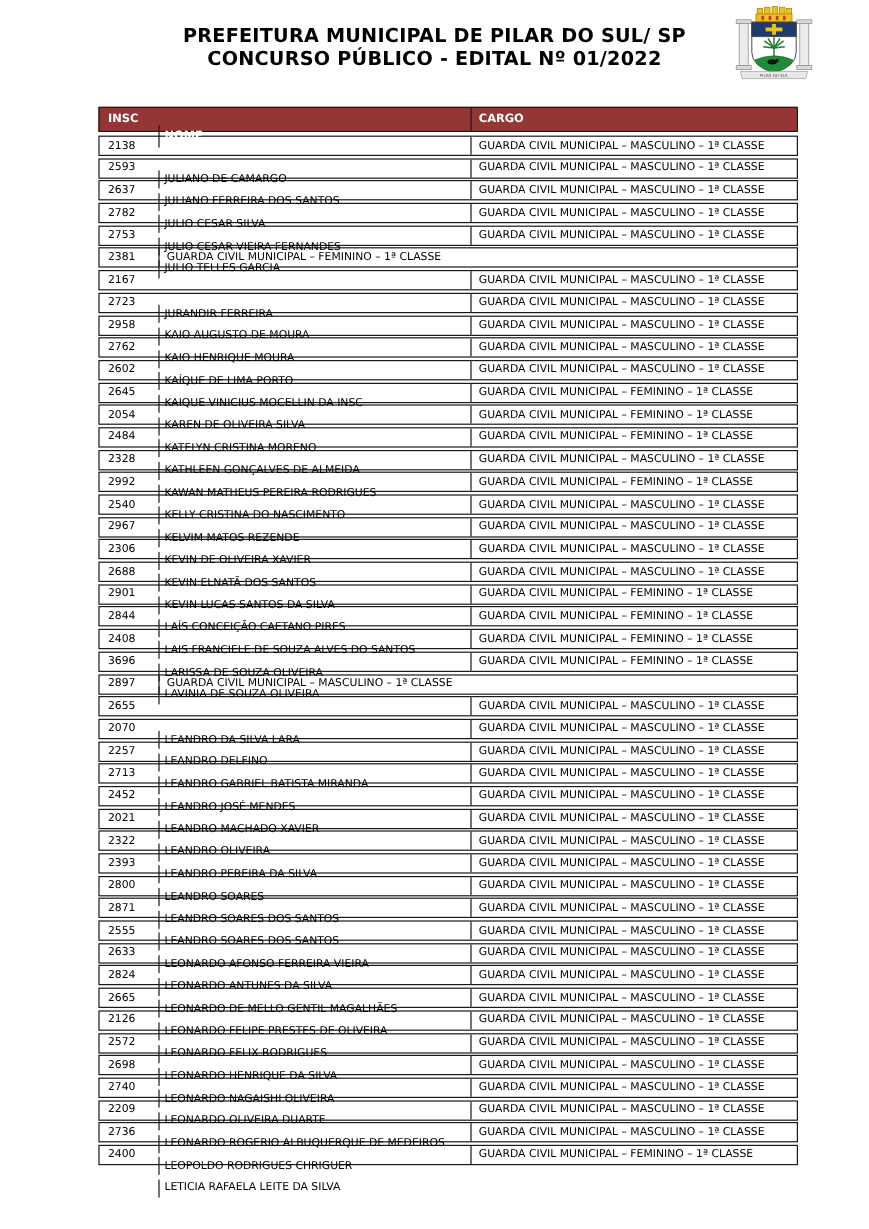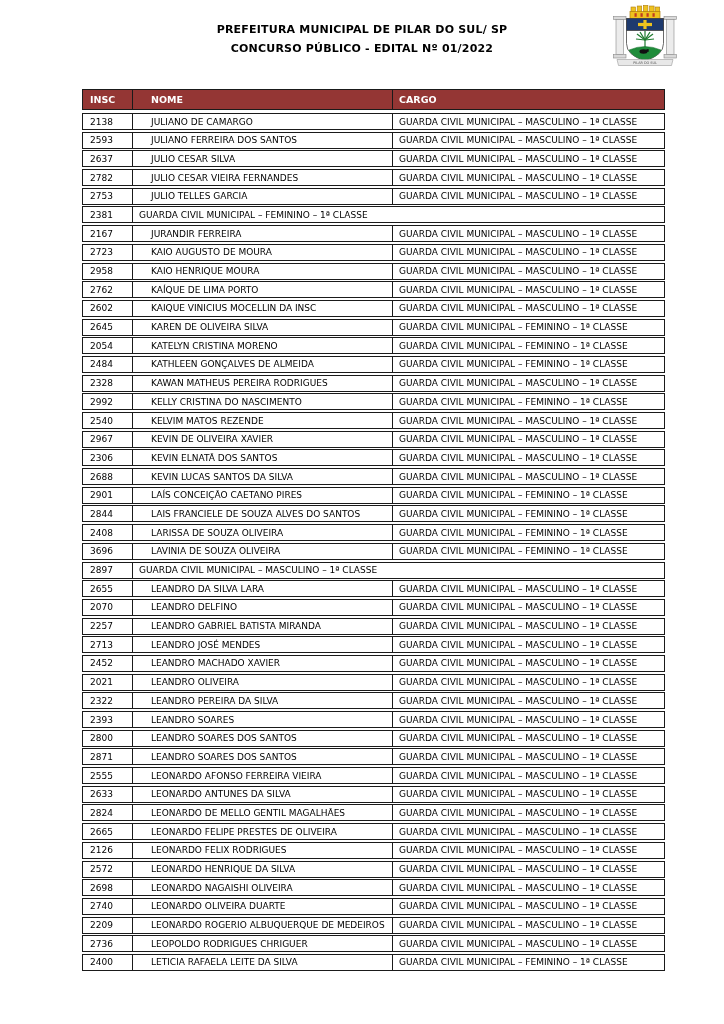--- a/index.html
+++ b/index.html
@@ -15,21 +15,21 @@
     background:#ffffff;
     overflow:hidden;
   }
   .title-block{
     position:absolute;
     top:20px;left:0;width:724px;
     text-align:center;
     color:#000;
   }
   .title-line{
-    font-size:11px;
+    font-size:16px;
     font-weight:bold;
     line-height:19px;
     letter-spacing:0.2px;
   }
   .crest{
     position:absolute;
     top:3px;right:44px;
     width:70px;height:66px;
   }
   .doc-table{
@@ -58,21 +58,21 @@
     margin-bottom:1.7px;
   }
   .cell{
     height:100%;
     display:flex;
     align-items:center;
     white-space:nowrap;
     overflow:hidden;
   }
   .c1{width:49px;padding-left:7px;}
-  .c2{width:260px;padding-left:18px;border-left:1px solid var(--border-color);}
+  .c2{width:260px;padding-left:4px;border-left:1px solid var(--border-color);margin-top:28px;}
   .c3{flex:1;padding-left:6px;border-left:1px solid var(--border-color);}
 </style>
 </head>
 <body>
 
 <div class="page">
 
   <div class="title-block">
     <div class="title-line">PREFEITURA MUNICIPAL DE PILAR DO SUL/ SP</div>
     <div class="title-line">CONCURSO PÚBLICO - EDITAL Nº 01/2022</div>

